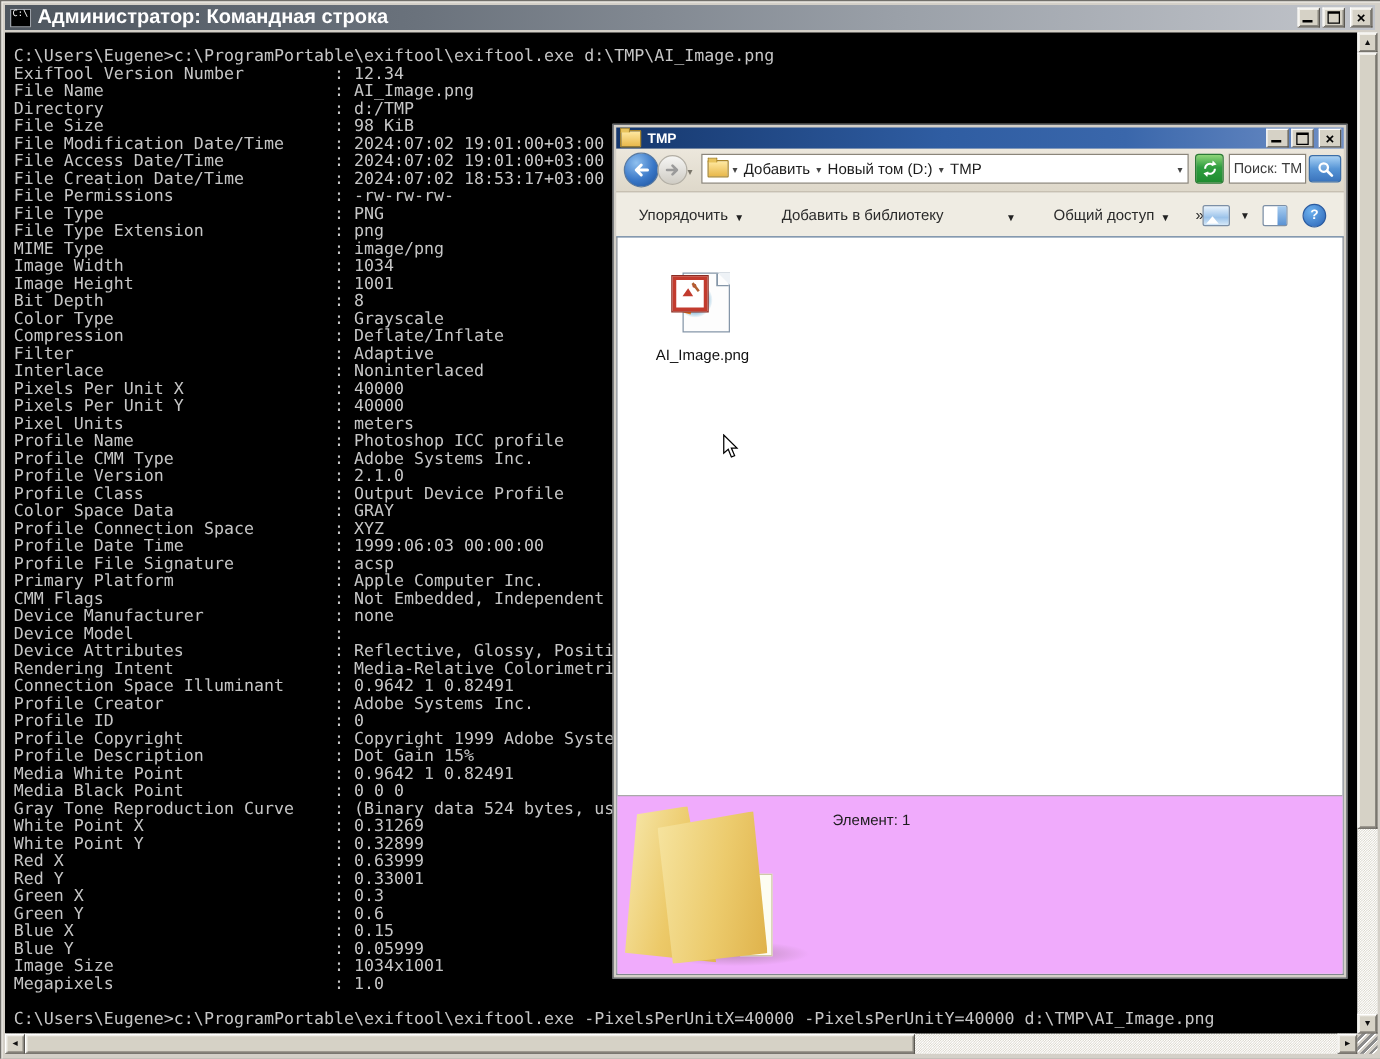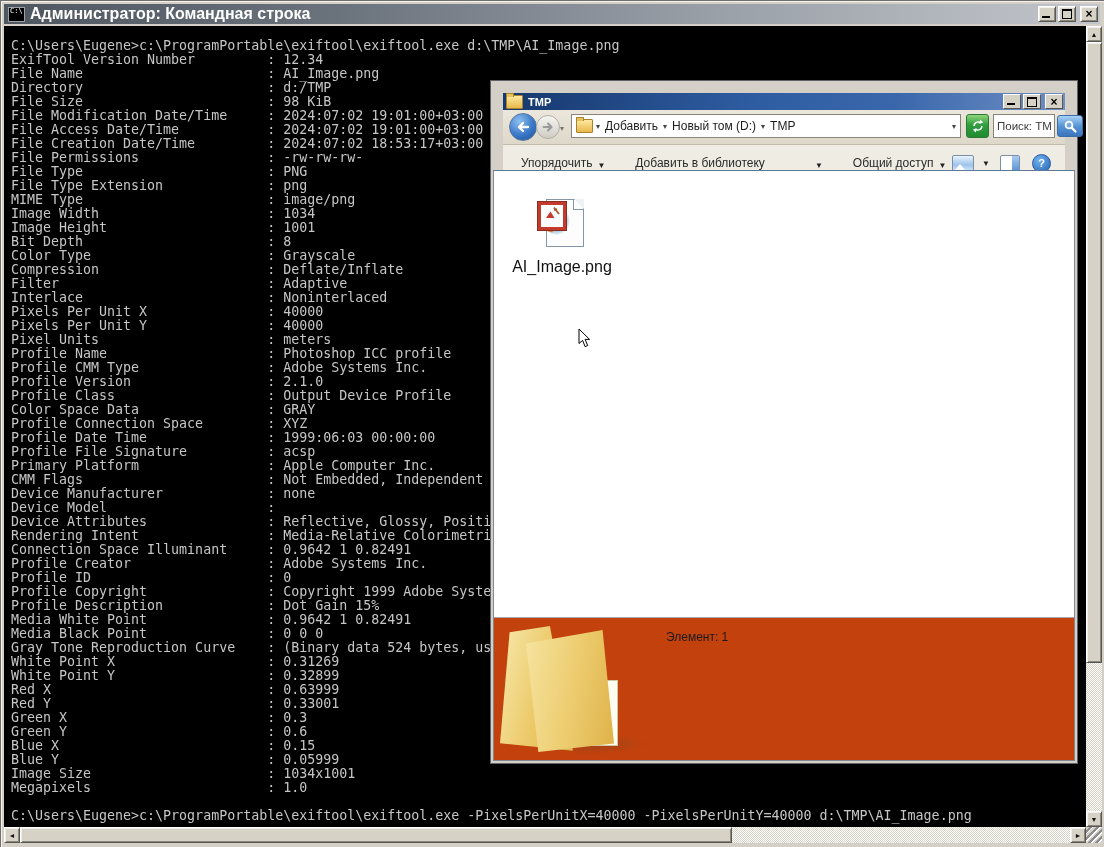--- a/index.html
+++ b/index.html
@@ -32,22 +32,22 @@
   .g-x{font-size:12px;font-weight:bold;color:#000;line-height:1;font-family:"Liberation Sans",sans-serif;}
   #console-client{position:absolute;left:3px;top:25px;width:1082px;height:801px;background:#000;overflow:hidden;}
   #console-output{margin:0;padding:13px 0 0 7px;color:#c6c6c6;
      font-family:"DejaVu Sans Mono",monospace;font-size:13.3px;line-height:14px;white-space:pre;}
   
   #vscroll{position:absolute;left:1085px;top:25px;width:16px;height:801px;}
   #hscroll{position:absolute;left:3px;top:826px;width:1082px;height:16px;}
   #grip{position:absolute;left:1085px;top:826px;width:16px;height:16px;
      background:repeating-linear-gradient(315deg,#d4d0c8 0 2px,#fff 2px 3px,#8c8c8c 3px 5px);}
   
-  #explorer{position:absolute;left:490px;top:80px;width:588px;height:684px;z-index:10;
-     background:#d4d0c8;border:1px solid #5f6368;padding:12px;box-sizing:border-box;}
+  #explorer{position:absolute;left:490px;top:99px;width:588px;height:684px;z-index:10;
+     background:#d4d0c8;border:1px solid #5f6368;padding:2px;box-sizing:border-box;}
   #exp-titlebar{height:17px;background:linear-gradient(to right,#16386e 0%,#2f5da2 45%,#3a67ab 70%,#6f8fc6 100%);
      display:flex;align-items:center;padding-left:3px;}
   #exp-titlebar .ttext{color:#fff;font-weight:bold;font-size:11px;margin-left:5px;}
   .foldericon16{width:15px;height:12px;background:linear-gradient(#ffe9a2,#e8b84b);
      border:1px solid #a8852c;border-radius:1px;position:relative;flex:0 0 auto;}
   .foldericon16::before{content:"";position:absolute;left:-1px;top:-3px;width:6px;height:3px;
      background:#e8c35c;border:1px solid #a8852c;border-bottom:none;border-radius:1px 1px 0 0;}
   #exp-titlebar .wbtn{height:13px;background:#d6d2c6;border:1px solid;border-color:#fff #5a5751 #5a5751 #fff;}
   
   #navbar{height:34px;background:linear-gradient(#ece7dc,#ded8ca);position:relative;
@@ -103,38 +103,38 @@
      border:1px solid #8596a8;}
   .fi-page::after{content:"";position:absolute;right:-1px;top:-1px;width:0;height:0;
      border-top:10px solid #eef2f6;border-left:10px solid transparent;
      box-shadow:-1px 1px 0 #8596a8;}
   .fi-thumb{position:absolute;left:4px;top:8px;width:28px;height:28px;border-radius:50%;
      background:radial-gradient(circle,#cfe7ef 0%,#7fb8d8 45%,rgba(255,255,255,0) 72%);}
   .fi-orange{position:absolute;left:10px;top:22px;width:6px;height:11px;background:#e07b20;transform:rotate(15deg);}
   .fi-overlay{position:absolute;left:0px;top:3px;width:22px;height:22px;background:#fff;
      border:3px solid #c23b2e;box-shadow:0 0 0 1px #8a2c22;}
   
-  #details-pane{position:absolute;left:0;right:0;bottom:0;height:142px;background:#c2410c;
+  #details-pane{position:absolute;left:0;right:0;bottom:0;height:142px;background:#f0abfc;
      border-top:1px solid #a9a9a9;}
   #details-count{position:absolute;left:172px;top:12px;font-size:12px;color:#1c1c1c;}
   .bigfolder{position:absolute;left:2px;top:4px;width:160px;height:134px;}
   .bf-shadow{position:absolute;left:34px;bottom:2px;width:118px;height:20px;
      background:radial-gradient(ellipse,rgba(90,80,60,.35),rgba(0,0,0,0) 70%);}
   .bf-back{position:absolute;left:4px;top:4px;width:96px;height:126px;
      background:linear-gradient(105deg,#f7e9ae 0%,#ecc968 45%,#d9ab3e 100%);
      clip-path:polygon(10% 5%,52% 0%,76% 99%,0% 93%);}
   .bf-paper{position:absolute;left:96px;top:58px;width:24px;height:64px;background:#fdfdf2;
      border:1px solid #cfc9a8;}
   .bf-paper::after{content:"";position:absolute;left:2px;bottom:3px;width:9px;height:9px;background:#5b8dd9;}
   .bf-front{position:absolute;left:30px;top:8px;width:88px;height:122px;
      background:linear-gradient(100deg,#f6e4a0 0%,#eccb6d 55%,#dfb24a 100%);
      clip-path:polygon(0% 11%,87% 0%,100% 93%,14% 100%);}
   
   #cursor{position:absolute;left:84px;top:157px;z-index:30;}
-  .filelabel{margin-top:9px;font-size:16px;color:#111;}
+  .filelabel{margin-top:9px;font-size:12px;color:#111;}
 </style>
 </head>
 <body>
 
 <div id="screen">
 
   <div id="console-window">
     <div id="console-titlebar">
       <span class="cmdicon"></span>
       <span class="ttext">Администратор: Командная строка</span>

